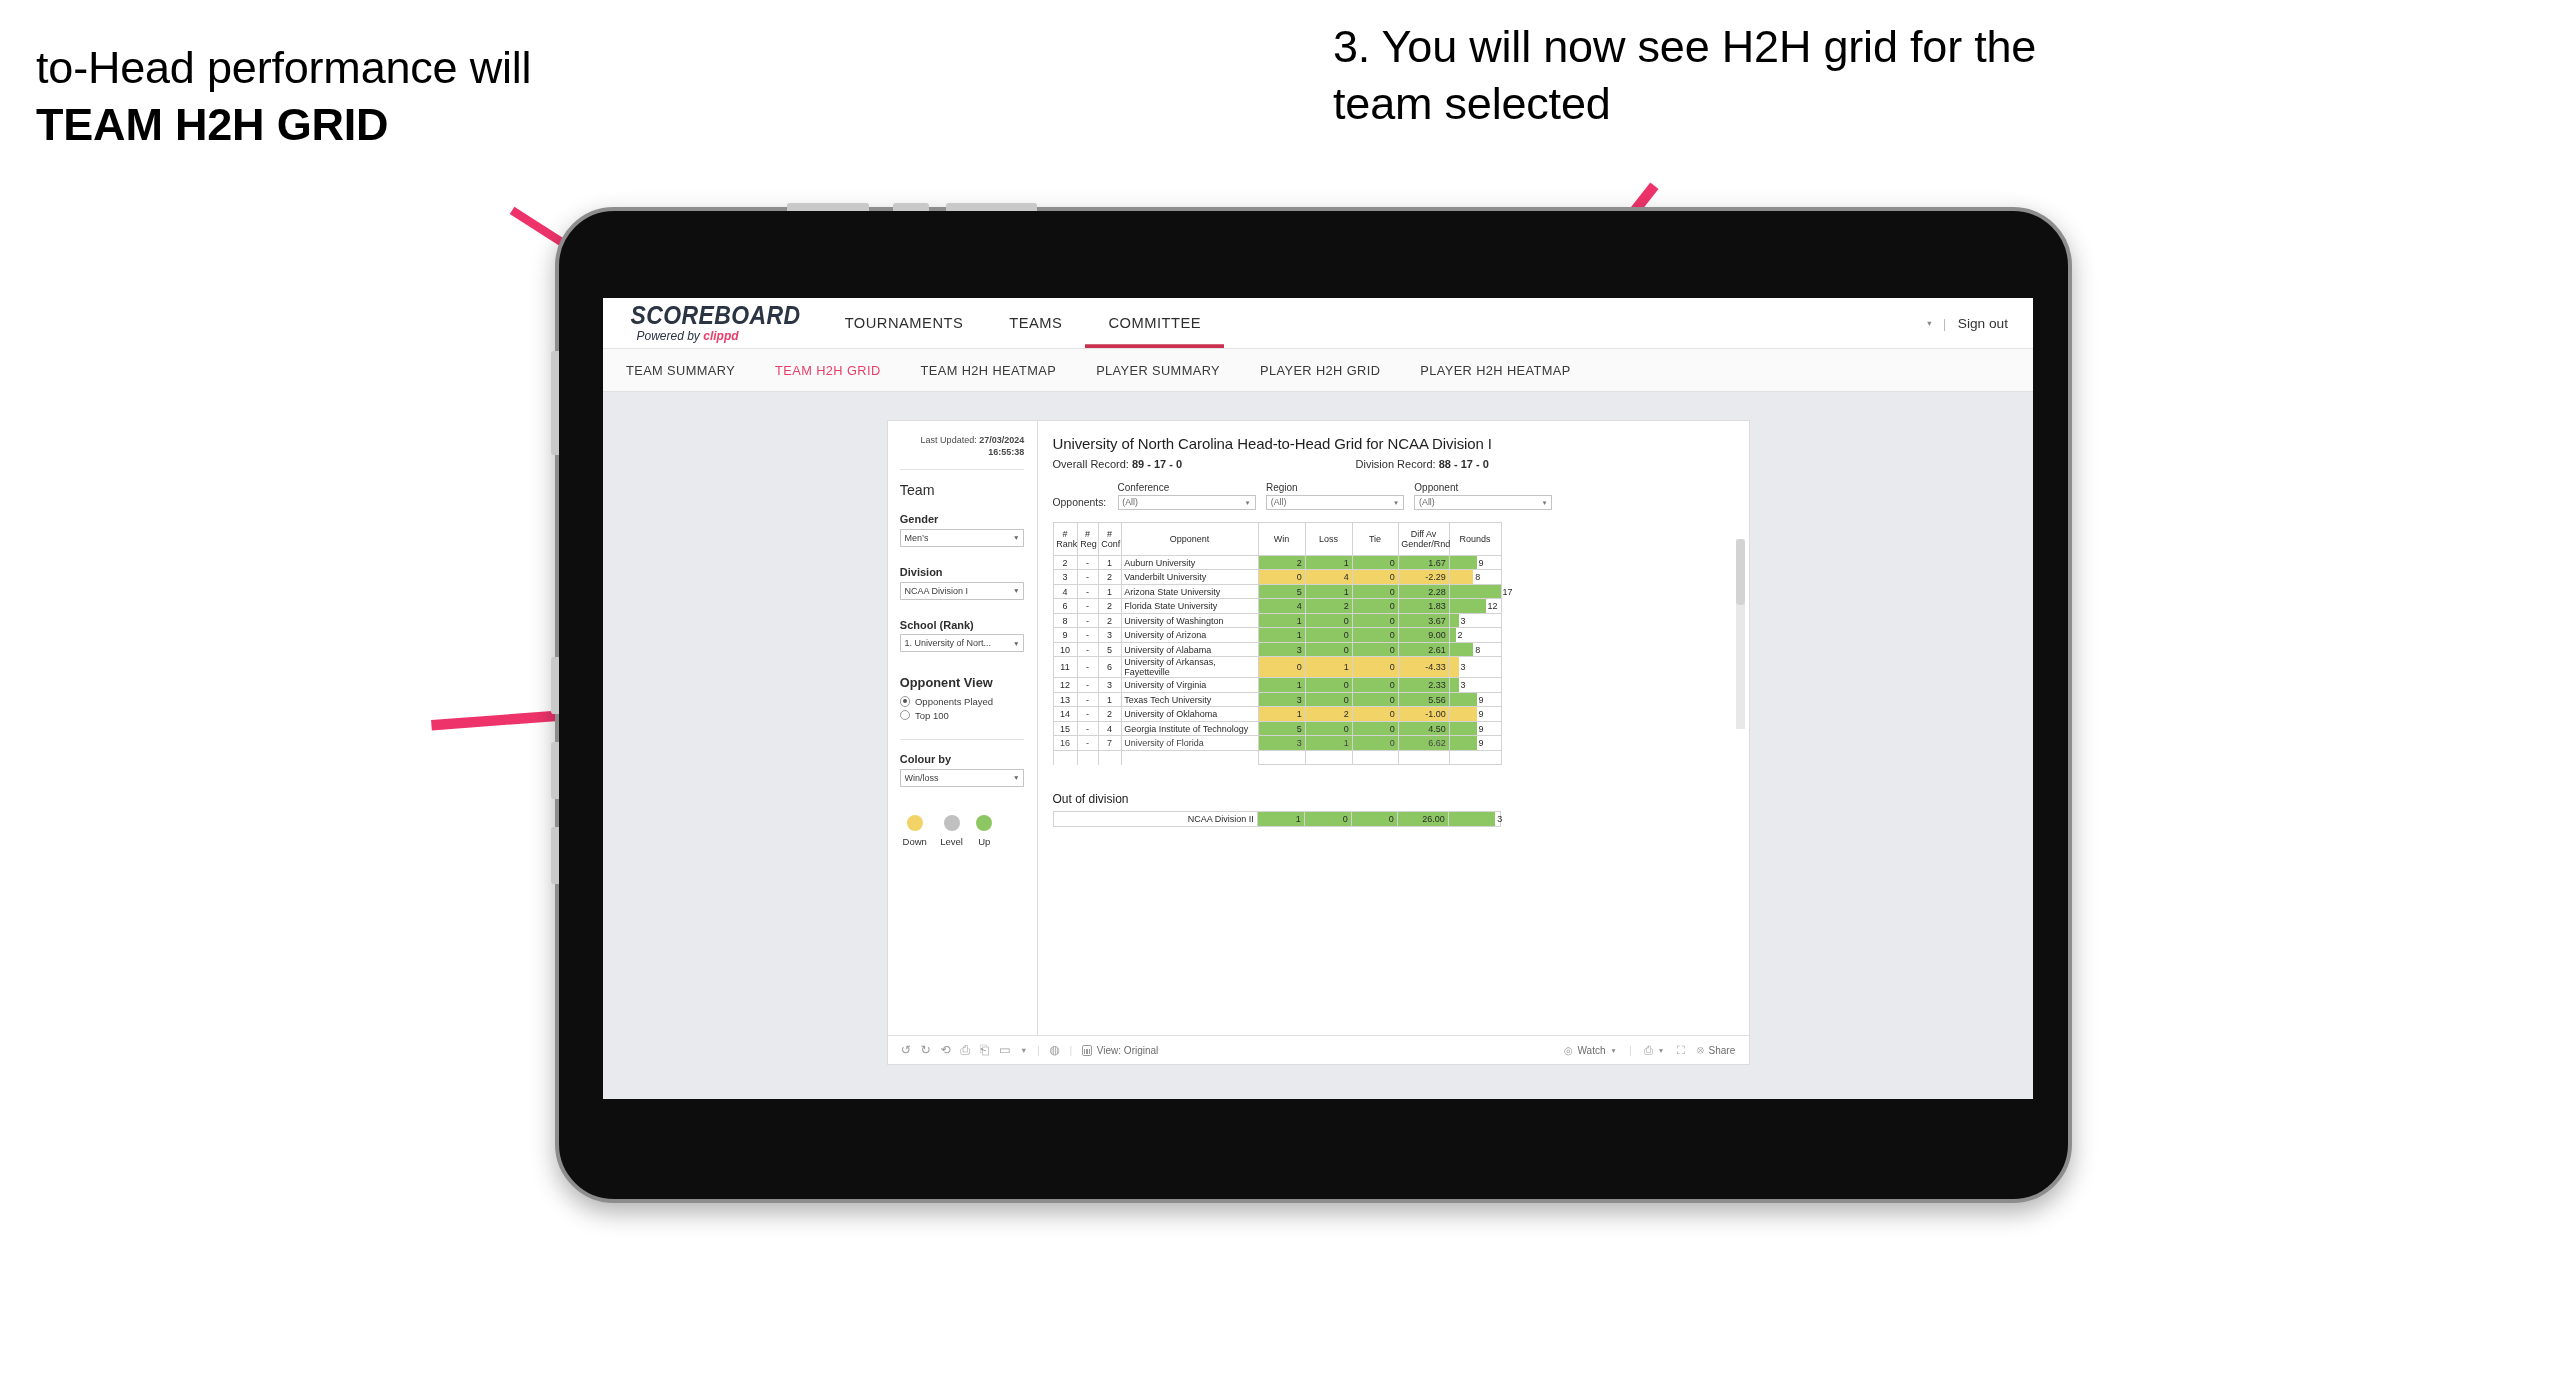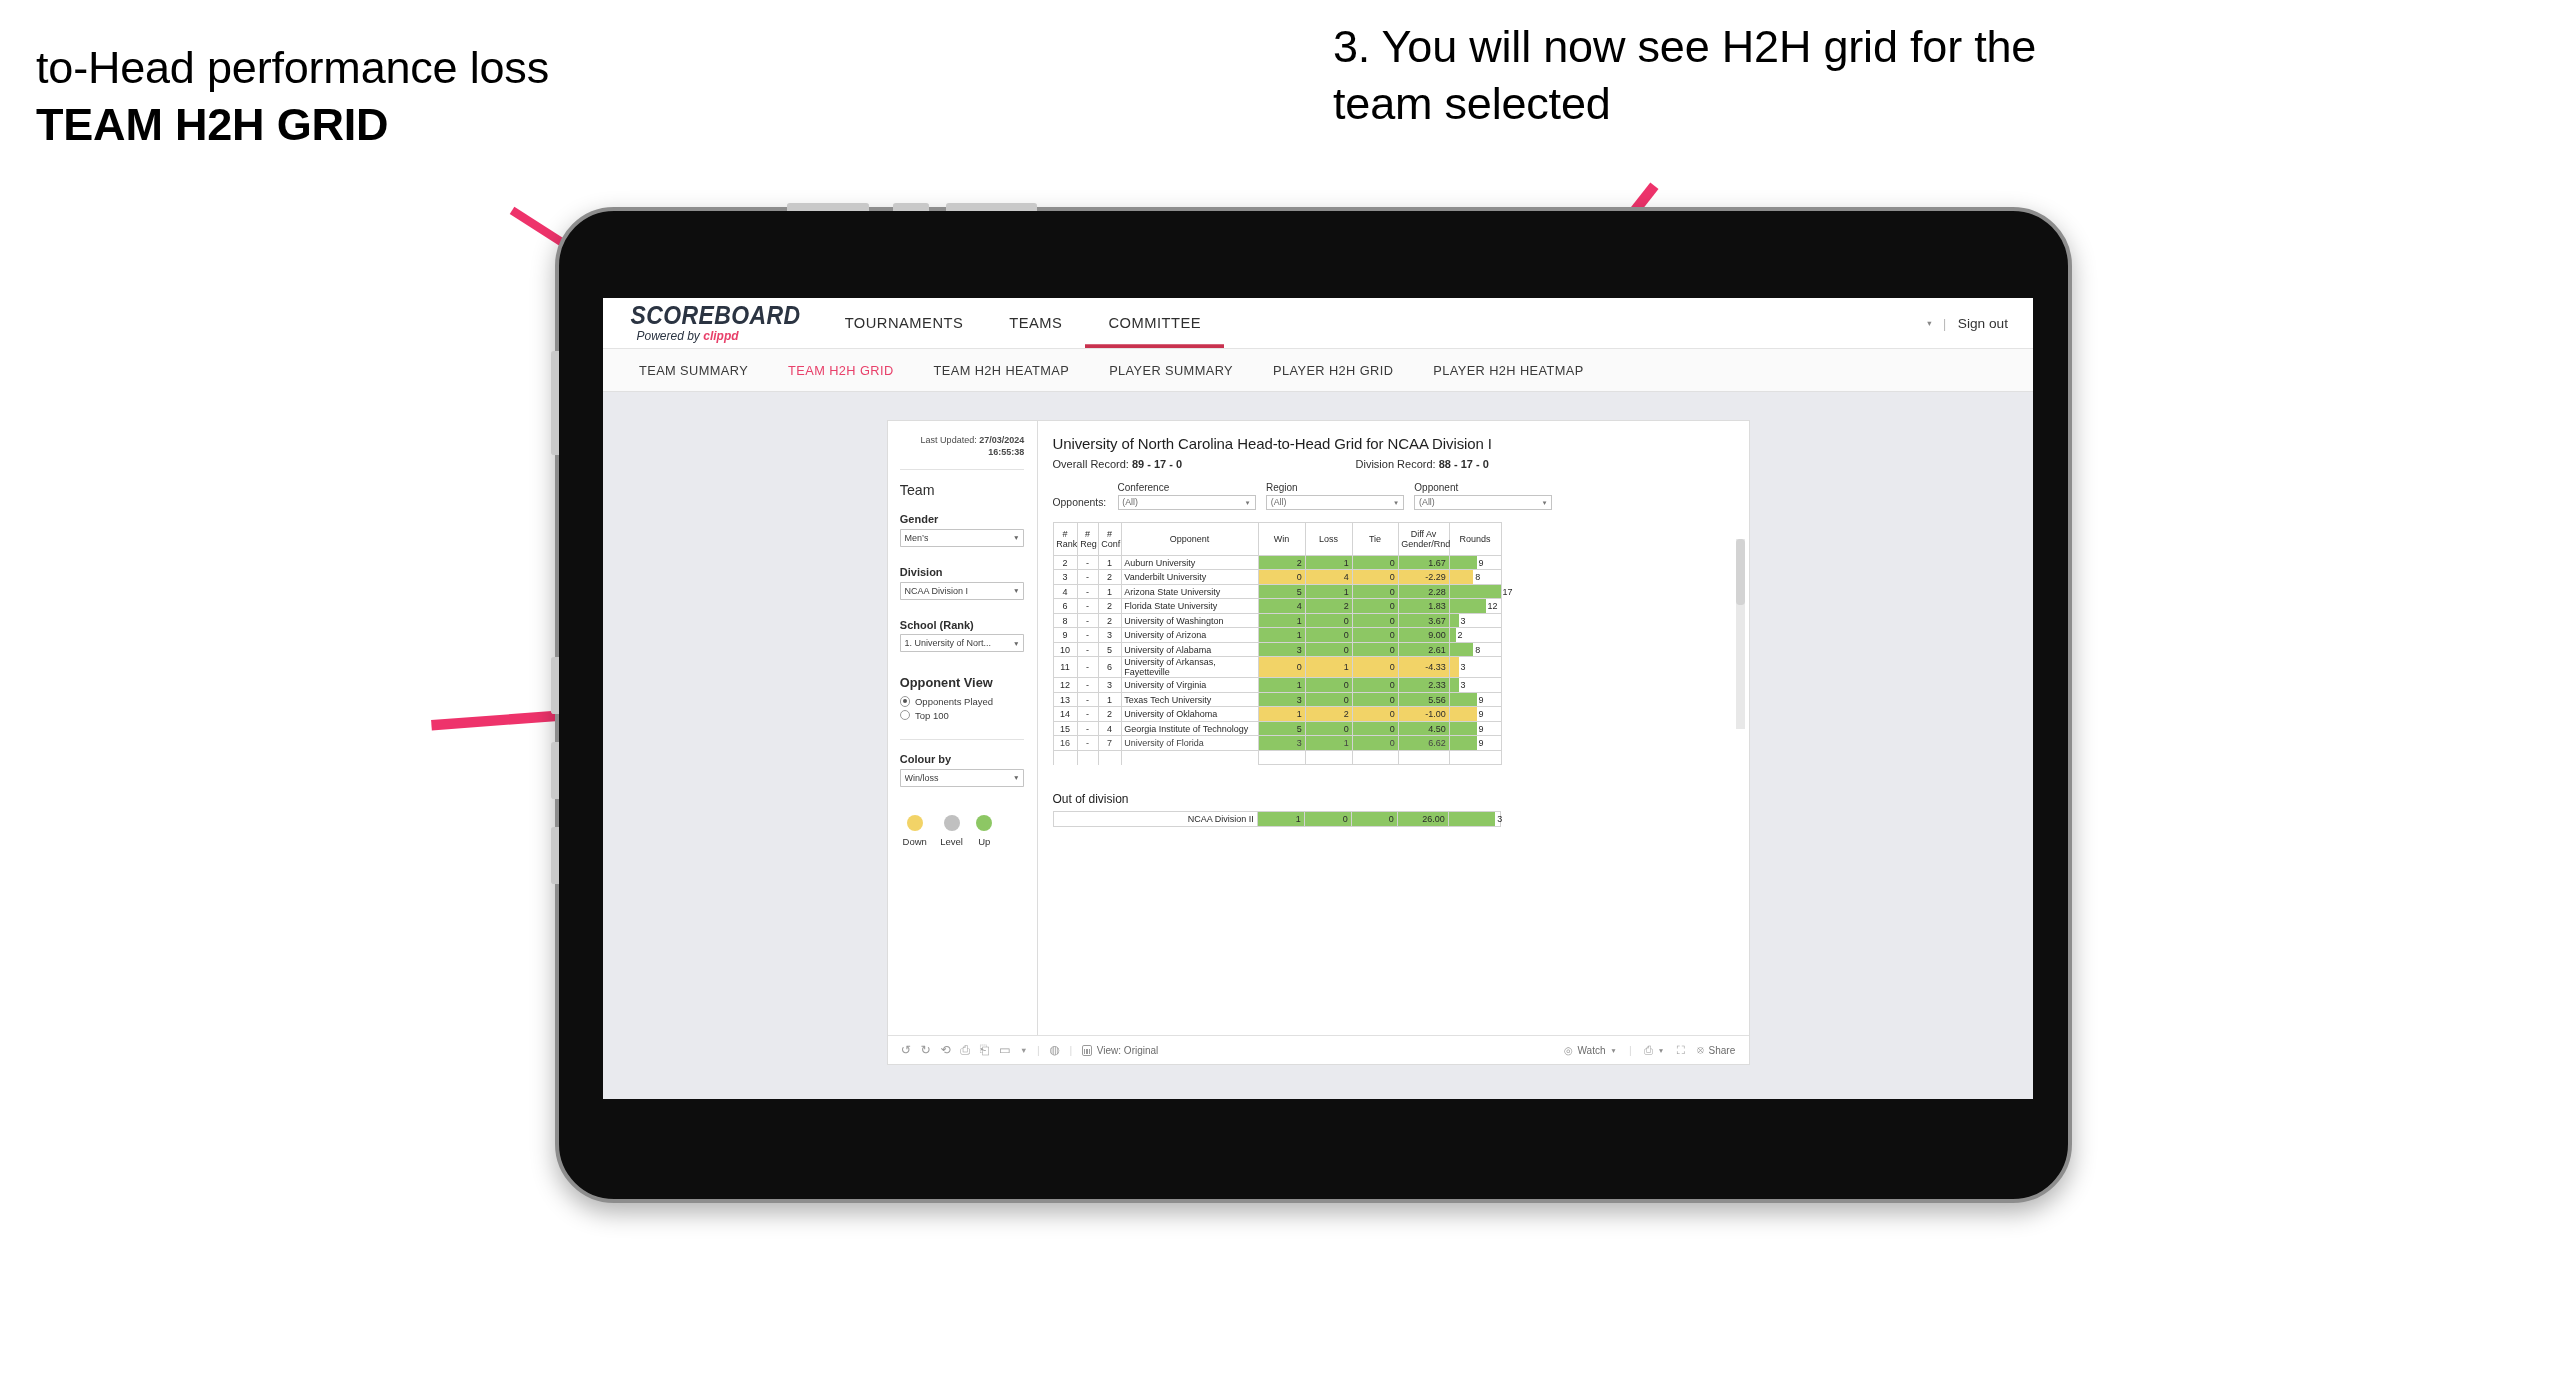--- a/index.html
+++ b/index.html
@@ -55,21 +55,21 @@
   .navitem.active{box-shadow:inset 0 -3.8px 0 #c9324f;}
   .signout{margin-left:auto;display:flex;align-items:center;gap:11.4px;padding-right:25px;
            font-size:13.7px;color:#333;}
   .signout .divider{color:#bbb;}
   .caret-sm{font-size:8.5px;color:#888;}
 
   .subbar{height:42px;background:#fafafa;display:flex;align-items:center;
           border-bottom:0.9px solid #e0e0e0;}
   .subitem{font-size:12.8px;letter-spacing:0.4px;color:#3a3a3a;padding:0 20px;
            height:42px;display:flex;align-items:center;cursor:pointer;}
-  .subitem:first-child{padding-left:36px;}
+  .subitem:first-child{padding-left:23px;}
   .subitem.on{color:#e8406a;}
 
   
   .vizwrap{padding:28.4px 0 0 0;display:flex;justify-content:center;}
   .viz{width:863px;background:#fff;border:0.9px solid #dcdcdc;display:flex;flex-direction:column;
        height:645px;box-sizing:border-box;}
   .vizbody{display:flex;flex:1;min-height:0;}
 
   
   .panel{width:150px;border-right:0.9px solid #dcdcdc;padding:13.3px 12.3px 0 12.3px;box-sizing:border-box;
@@ -155,21 +155,21 @@
   .vsq{width:10.4px;height:11.4px;border:1.1px solid #9a9a9a;border-radius:1.9px;
        display:flex;align-items:flex-end;justify-content:center;padding-bottom:0.9px;box-sizing:border-box;}
   .vsq i{display:block;width:1.3px;height:4.7px;background:#9a9a9a;margin:0 0.6px;}
 </style>
 </head>
 <body>
 
 <div class="stage">
 
   <div class="anno" id="anno-1">
-    <div>to-Head performance loss</div>
+    <div>to-Head performance will</div>
     <div class="bold">TEAM H2H GRID</div>
   </div>
 
 
   <div class="anno" id="anno-3">3. You will now see H2H grid for the team selected</div>
 
   <svg class="arrows" viewBox="0 0 2717 1462">
     <defs>
       <marker id="ah" markerWidth="6" markerHeight="6" refX="2.3" refY="3" orient="auto">
         <path d="M0,0 L6,3 L0,6 Z" fill="#ee336b"></path>

